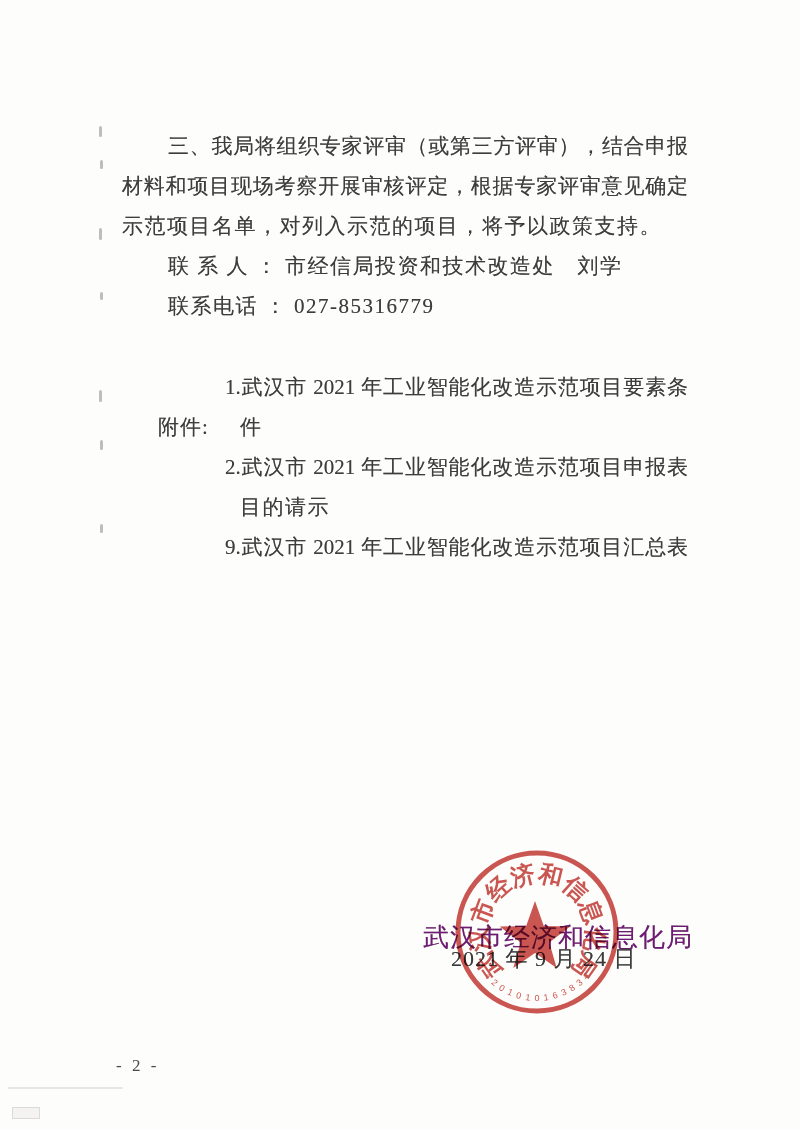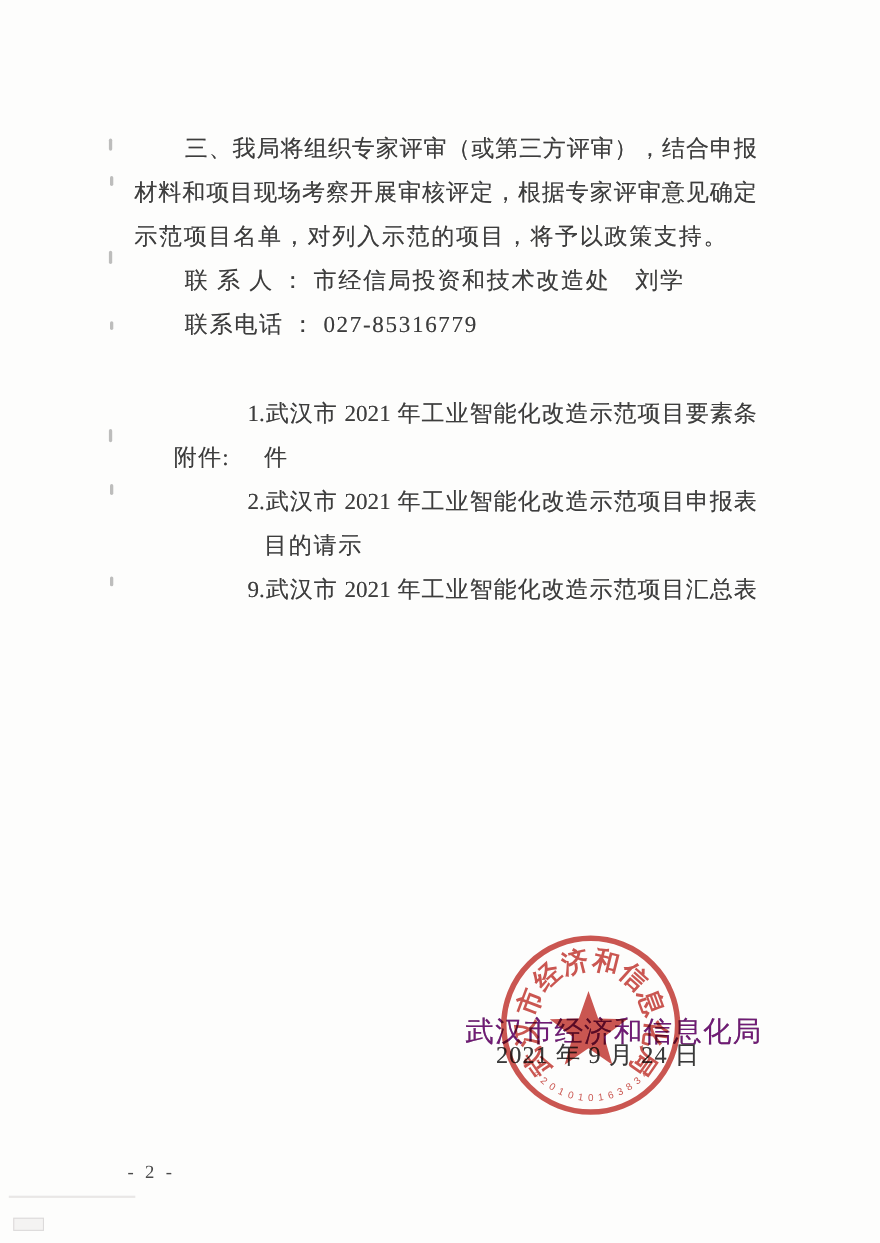--- a/index.html
+++ b/index.html
@@ -64,21 +64,21 @@
   <div class="spk" style="left:100px;top:160px;height:9px;"></div>
   <div class="spk" style="left:99px;top:228px;height:12px;"></div>
   <div class="spk" style="left:100px;top:292px;height:8px;"></div>
   <div class="spk" style="left:99px;top:390px;height:12px;"></div>
   <div class="spk" style="left:100px;top:440px;height:10px;"></div>
   <div class="spk" style="left:100px;top:524px;height:9px;"></div>
   <div class="scan-line"></div>
   <div class="scan-box"></div>
 
   <div class="doc">
-    <div style="margin-top:5px;">
+    <div style="margin-top:16px;">
       <div class="line just ind">三、我局将组织专家评审（或第三方评审），结合申报</div>
       <div class="line just">材料和项目现场考察开展审核评定，根据专家评审意见确定</div>
       <div class="line plain">示范项目名单，对列入示范的项目，将予以政策支持。</div>
     </div>
     <div class="line plain ind">联 系 人 ： 市经信局投资和技术改造处　刘学</div>
     <div class="line plain ind">联系电话 ： 027-85316779</div>
 
     <div class="gap"></div>
 
     <div class="attach">

